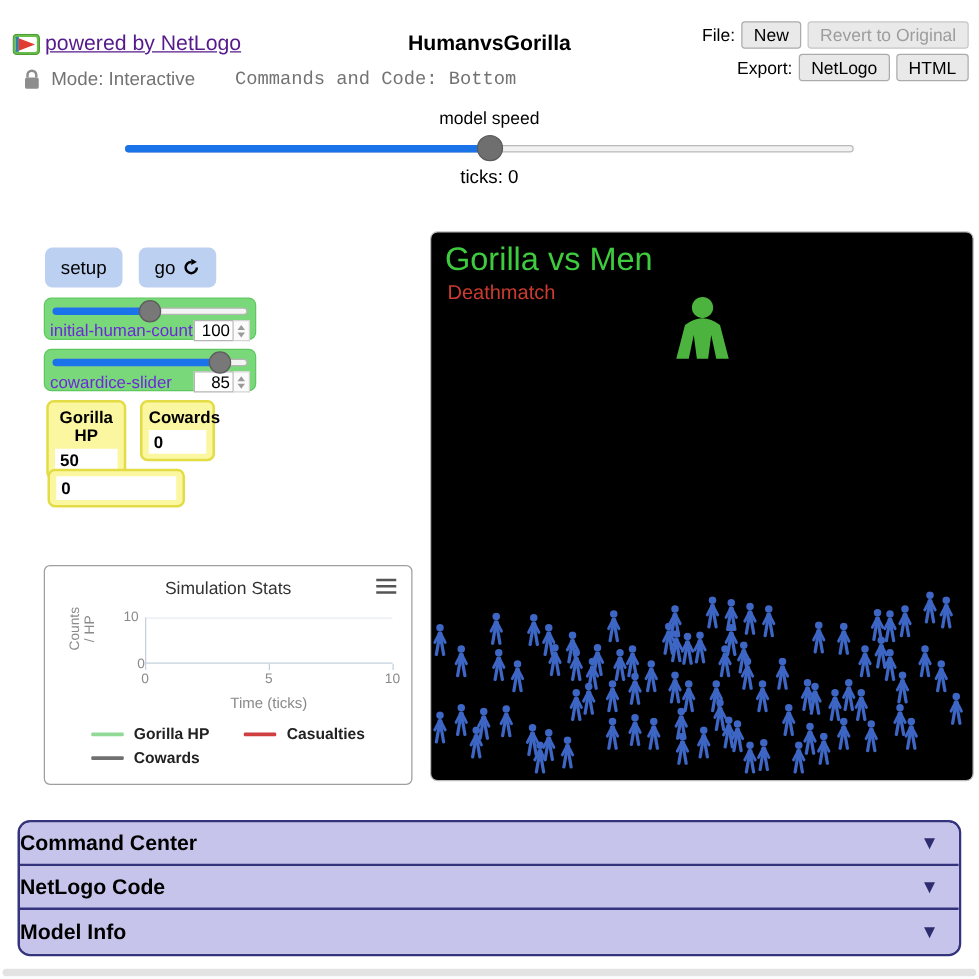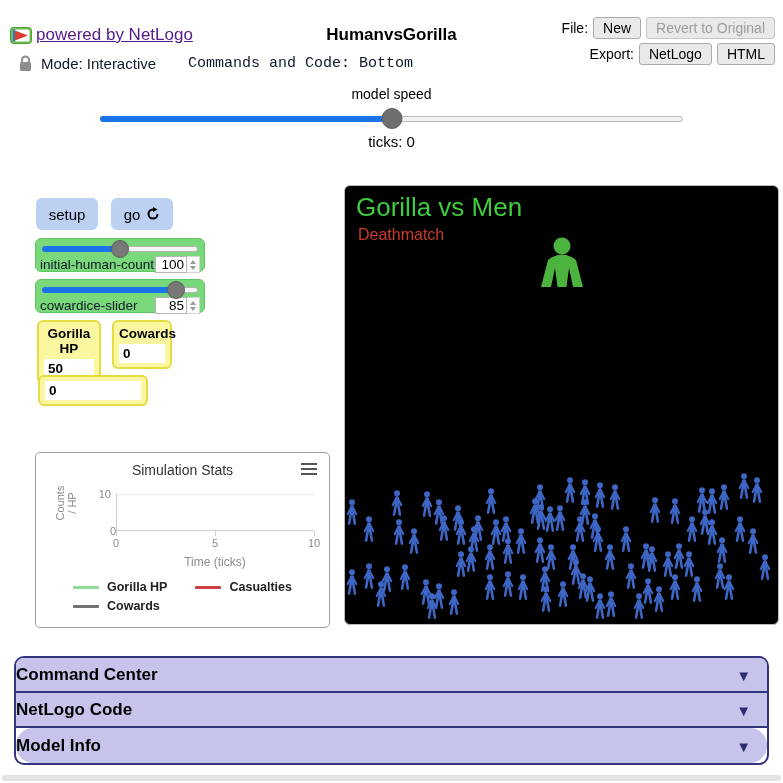--- a/index.html
+++ b/index.html
@@ -20,21 +20,21 @@
   .file-row { display:flex; justify-content:flex-end; align-items:center; gap:5px; margin-bottom:4px; }
   .file-row .lbl { font-size:14px; color:#000; }
   .hbtn {
     background:#e9e9e9; border:1px solid #ababab; border-radius:3px;
     font-size:14px; padding:2px 9px; color:#000; cursor:pointer;
     font-family:"Liberation Sans",sans-serif;
   }
   .hbtn.disabled { color:#9d9d9d; border-color:#c6c6c6; }
 
   .mode-row { position:absolute; top:55px; left:18px; display:flex; align-items:center; gap:8px;
-    font-size:15px; color:#0f172a; }
+    font-size:15px; color:#737373; }
   .mode-row .cc { margin-left:24px;font-family:Liberation Mono, monospace; }
 
   
   .speed-wrap { position:absolute; top:86px; left:0; right:0; text-align:center; }
   .speed-label { font-size:14px; margin-bottom:6px; }
   .speed-slider { position:relative; width:583px; height:20px; margin:0 auto; }
   .speed-track { position:absolute; top:8px; left:0; right:0; height:6px;
     background:#f2f2f2; border:1px solid #b9b9b9; border-radius:4px; }
   .speed-fill { position:absolute; top:8px; left:0; height:6px;
     background:var(--accent-blue); border-radius:4px 0 0 4px; }
@@ -60,21 +60,21 @@
   #slider-0 { left:35px; top:53px; }
   #slider-1 { left:35px; top:94px; }
   .s-track-zone { position:relative; height:12px; }
   .s-track { position:absolute; top:3px; left:2px; right:2px; height:6px;
     background:#f4f4f4; border:1px solid #b5b5b5; border-radius:4px; }
   .s-fill { position:absolute; top:3px; left:2px; height:6px;
     background:var(--accent-blue); border-radius:4px 0 0 4px; }
   .s-thumb { position:absolute; top:-3px; width:18px; height:18px; border-radius:50%;
     background:#787878; border:1px solid #5d5d5d; transform:translateX(-50%); cursor:pointer; }
   .s-bottom { display:flex; align-items:center; justify-content:space-between; margin-top:1px; }
-  .s-name { font-size:13.5px; color:#0f172a; }
+  .s-name { font-size:13.5px; color:#6d28d9; }
   .s-valbox { display:flex; align-items:stretch; height:17px; }
   .s-value { background:#fff; border:1px solid #b5b5b5; width:32px; font-size:13.5px;
     display:flex; align-items:center; justify-content:flex-end; padding-right:2px; }
   .s-spin { width:13px; background:#fbfbfb; border:1px solid #d5d5d5; border-left:none;
     display:flex; flex-direction:column; align-items:center; justify-content:center; gap:2px; cursor:pointer; }
   .tri-up { width:0; height:0; border-left:3px solid transparent; border-right:3px solid transparent;
     border-bottom:4px solid #9a9a9a; }
   .tri-down { width:0; height:0; border-left:3px solid transparent; border-right:3px solid transparent;
     border-top:4px solid #9a9a9a; }
 
@@ -121,21 +121,21 @@
     transform:translate(-50%,-50%); }
   .gorilla { position:absolute; width:58px; height:52px; color:var(--gorilla-green);
     transform:translate(-50%,-50%); }
 
   
   .panels { position:absolute; top:656px; left:14px; width:755px;
     border:2px solid #34347e; border-radius:10px; overflow:hidden; }
   .panel-bar { position:relative; height:35px; background:var(--panel-purple);
     display:flex; align-items:center; cursor:pointer;
     border-bottom:2px solid #34347e; }
-  .panel-bar:last-child { border-bottom:none;border-radius:17px; }
+  .panel-bar:last-child { border-bottom:none; }
   .panel-label { font-size:17px; font-weight:bold; color:#000; }
   .panel-chevron { position:absolute; right:16px; top:50%; transform:translateY(-50%);
     color:#2c2c6e; font-size:15px; }
 
   .scroll-strip { position:absolute; top:775px; left:2px; width:779px; height:6px;
     background:#e3e3e3; border-radius:3px; }
 </style>
 </head>
 <body>
 

